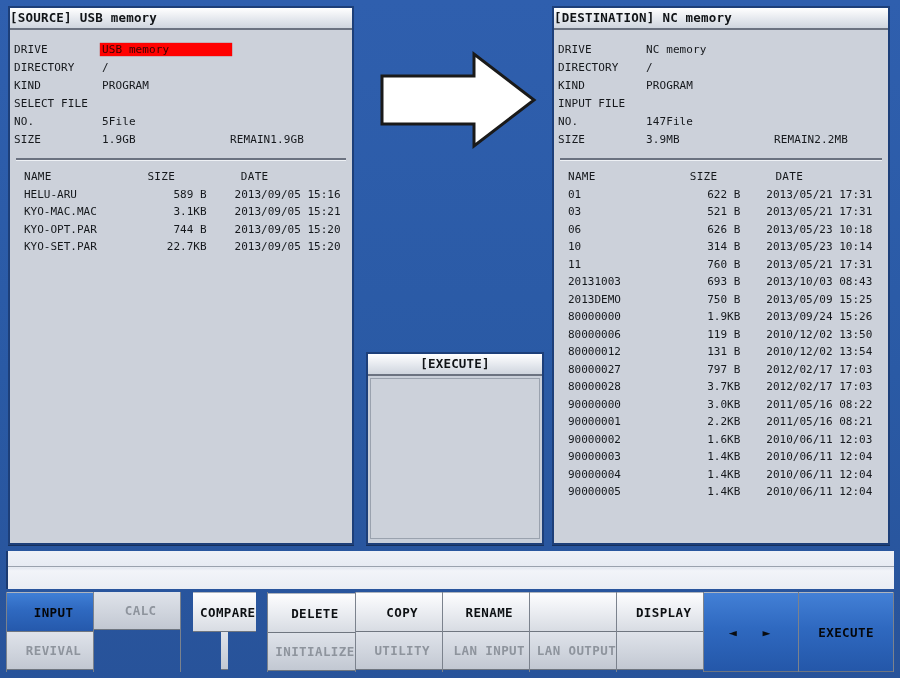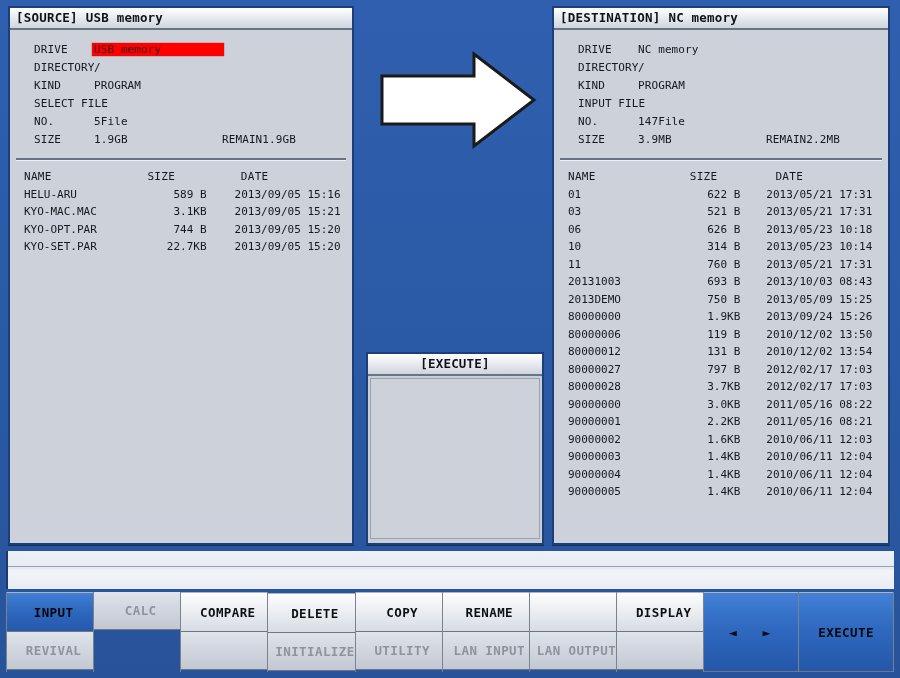--- a/index.html
+++ b/index.html
@@ -38,21 +38,21 @@
     box-sizing: border-box;
   }
   .panel-title {
     height: 20px;
     line-height: 20px;
     background: linear-gradient(180deg,#ffffff 0%,#e9ecf1 45%,#cfd5de 100%);
     border-bottom: 2px solid #6b7280;
     font-size: 12.5px;
     font-weight: bold;
     color: #111417;
-    padding-left: 6px;
+    padding-left: 0;
     letter-spacing: 0.2px;
     white-space: nowrap;
     overflow: hidden;
   }
   .panel-title .tkey { margin-right: 8px; }
   .panel-body {
     position: relative;
     background: #ccd1da;
     height: calc(100% - 22px);
     overflow: hidden;
@@ -65,22 +65,22 @@
   }
   .info-row {
     display: flex;
     height: 18px;
     align-items: center;
     font-size: 11px;
     color: #15181c;
     letter-spacing: 0.1px;
   }
   .info-label {
-    width: 84px;
-    padding-left: 24px;
+    width: 92px;
+    padding-left: 4px;
     box-sizing: border-box;
     white-space: nowrap;
   }
   .info-value {
     width: 128px;
     white-space: nowrap;
   }
   .info-value.hl {
     background: #ff0000;
     color: #3a0000;
@@ -457,21 +457,21 @@
   </div>
 
   <div id="softkeys">
       <div class="sk-col" style="width: 88px;">
         <div class="sk-top active">INPUT</div>
         <div class="sk-bot">REVIVAL</div>
       </div>
       <div class="sk-col" style="width: 88px;">
         <div class="sk-bot">CALC</div>
       </div>
-      <div class="sk-col" style="width: 88px;">
+      <div class="sk-col" style="width: 88px; align-items: center;">
         <div class="sk-top">COMPARE</div>
         <div class="sk-bot"></div>
       </div>
       <div class="sk-col" style="width: 88px; justify-content: center;">
         <div class="sk-top">DELETE</div>
         <div class="sk-bot">INITIALIZE</div>
       </div>
       <div class="sk-col" style="width: 88px;">
         <div class="sk-top">COPY</div>
         <div class="sk-bot">UTILITY</div>

